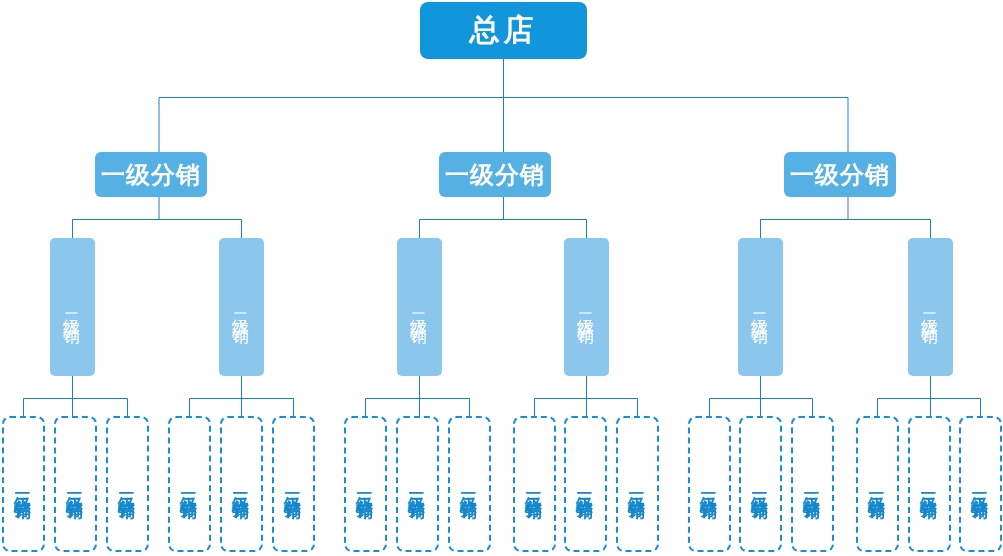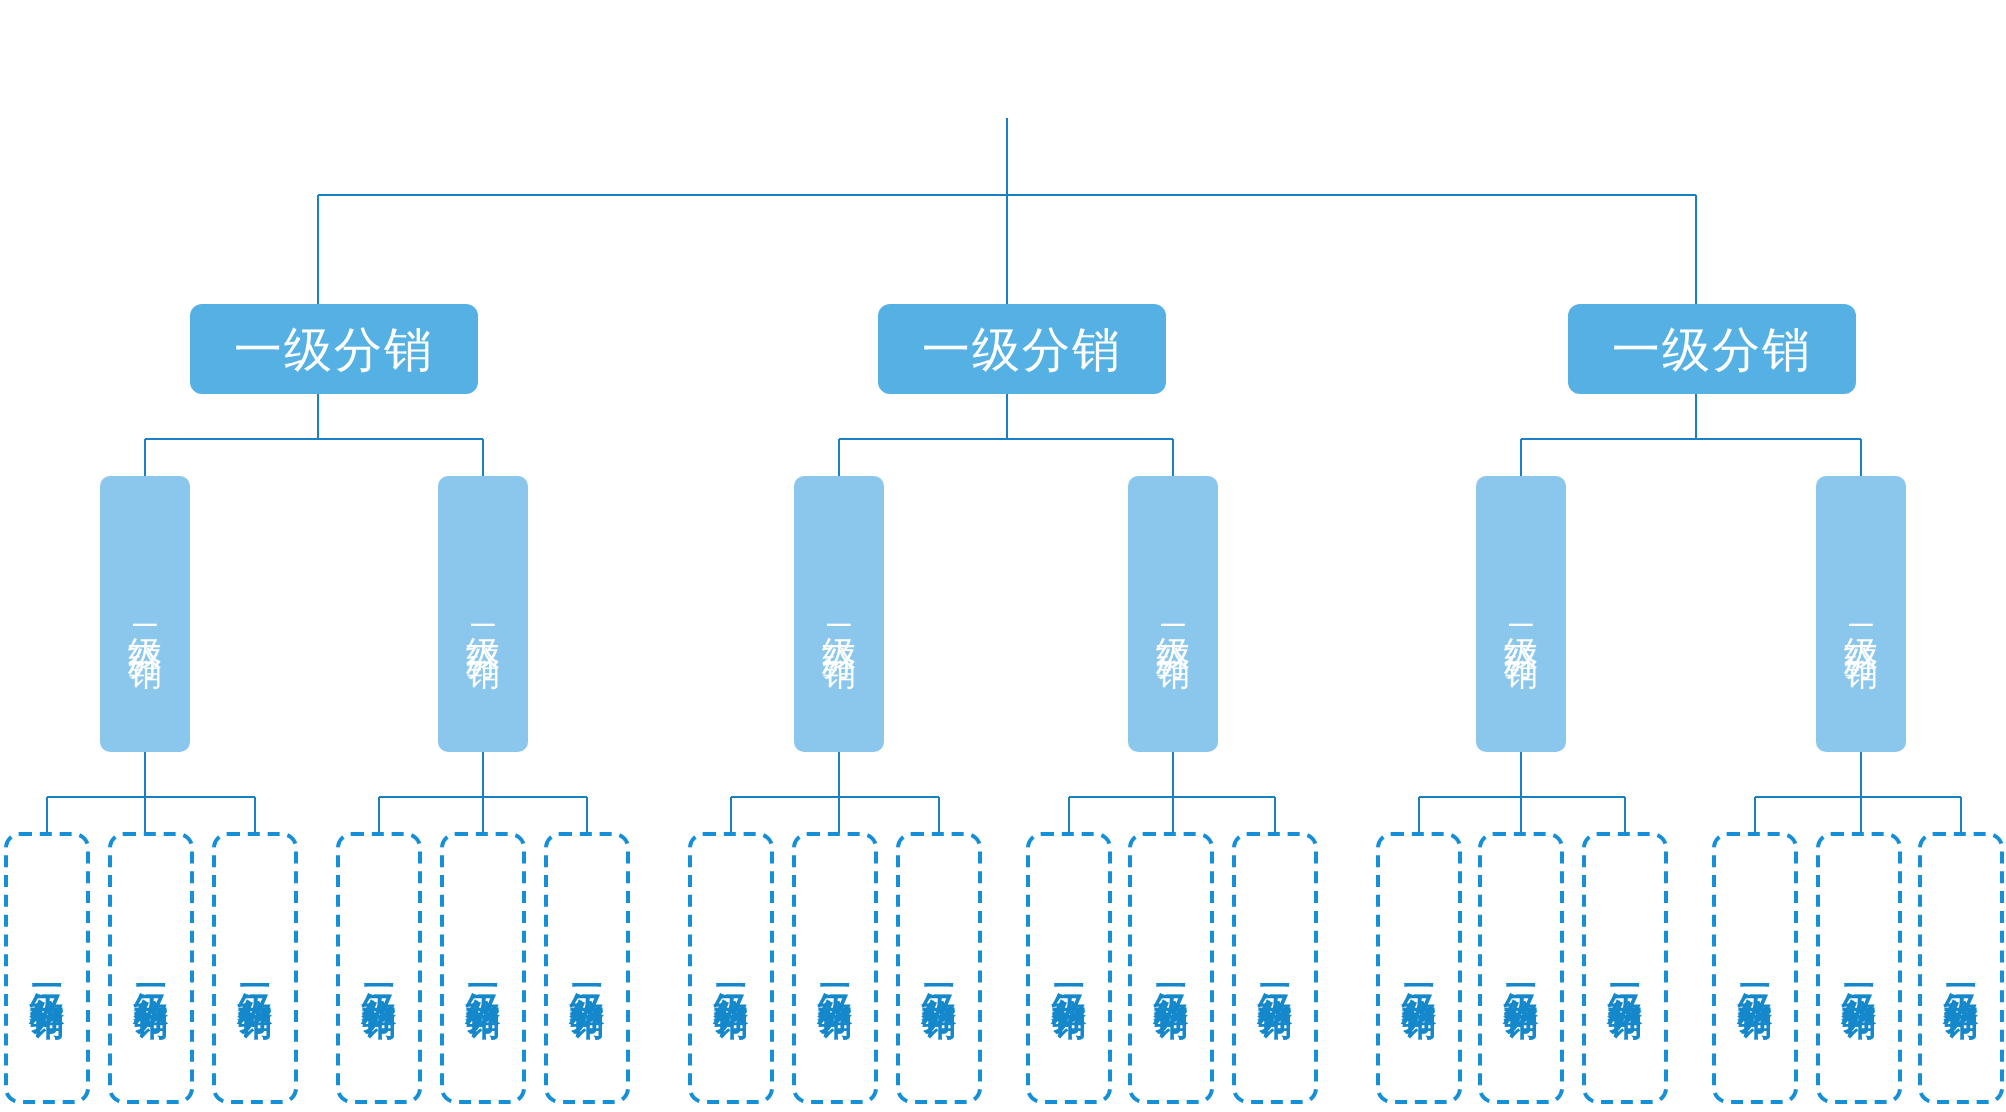--- a/index.html
+++ b/index.html
@@ -34,25 +34,25 @@
     left: 420px; top: 2px;
     width: 167px; height: 57px;
     background: #1296db;
     border-radius: 8px;
     font-size: 30px;
     font-weight: bold;
     letter-spacing: 4px;
   }
   .node-l1 {
     top: 152px;
-    width: 144px; height: 45px;
+    width: 112px; height: 45px;
     background: #55b1e3;
     border-radius: 6px;
     font-size: 24px;
-    font-weight: normal;
+    font-weight: bold;
     letter-spacing: 1px;
   }
   .node-l2 {
     top: 238px;
     width: 45px; height: 138px;
     background: #8bc7ed;
     border-radius: 5px;
     font-size: 17px;
     font-weight: 400;
     writing-mode: vertical-rl;
@@ -127,20 +127,21 @@
       M709.5 398.5 V417
       M812.5 398.5 V417
 
       M930.5 376 V417
       M877.5 398.5 H980.5
       M877.5 398.5 V417
       M980.5 398.5 V417
     "></path>
   </svg>
 
+  <div class="node node-root">总店</div>
 
   <div class="node node-l1" style="left:95px">一级分销</div>
   <div class="node node-l1" style="left:439px">一级分销</div>
   <div class="node node-l1" style="left:784px">一级分销</div>
 
   <div class="node node-l2" style="left:50px">二级分销</div>
   <div class="node node-l2" style="left:219px">二级分销</div>
   <div class="node node-l2" style="left:397px">二级分销</div>
   <div class="node node-l2" style="left:564px">二级分销</div>
   <div class="node node-l2" style="left:738px">二级分销</div>

